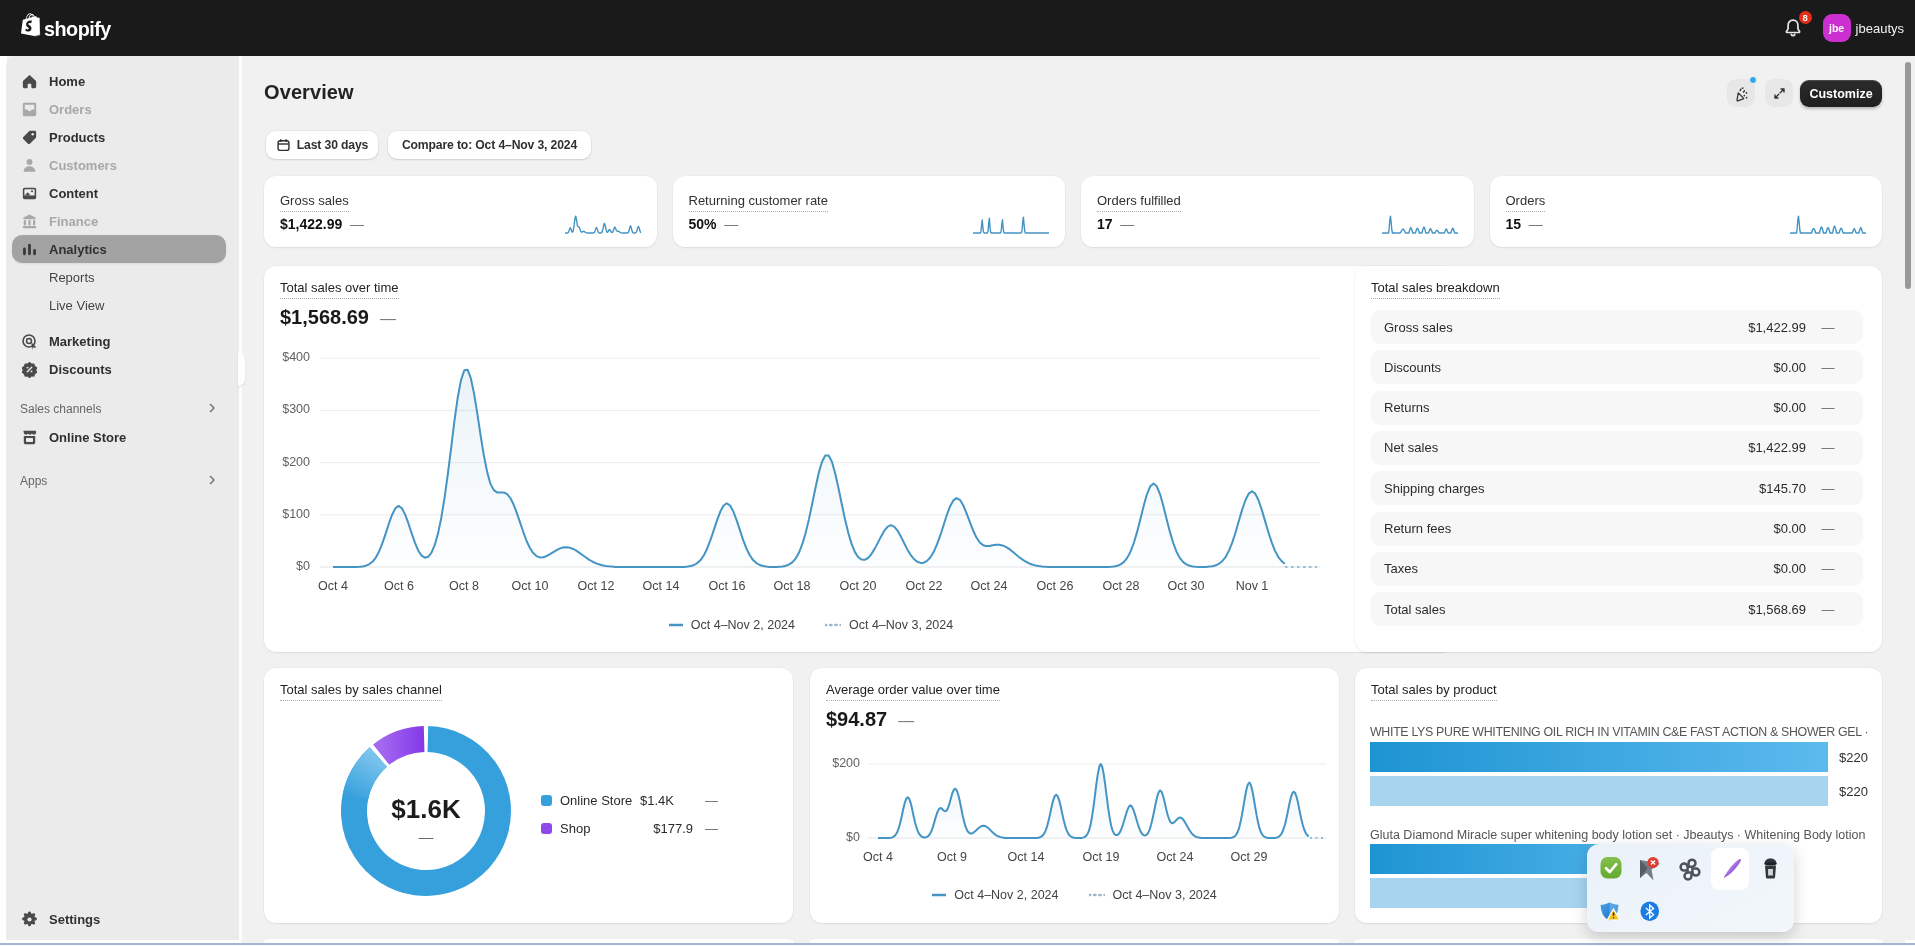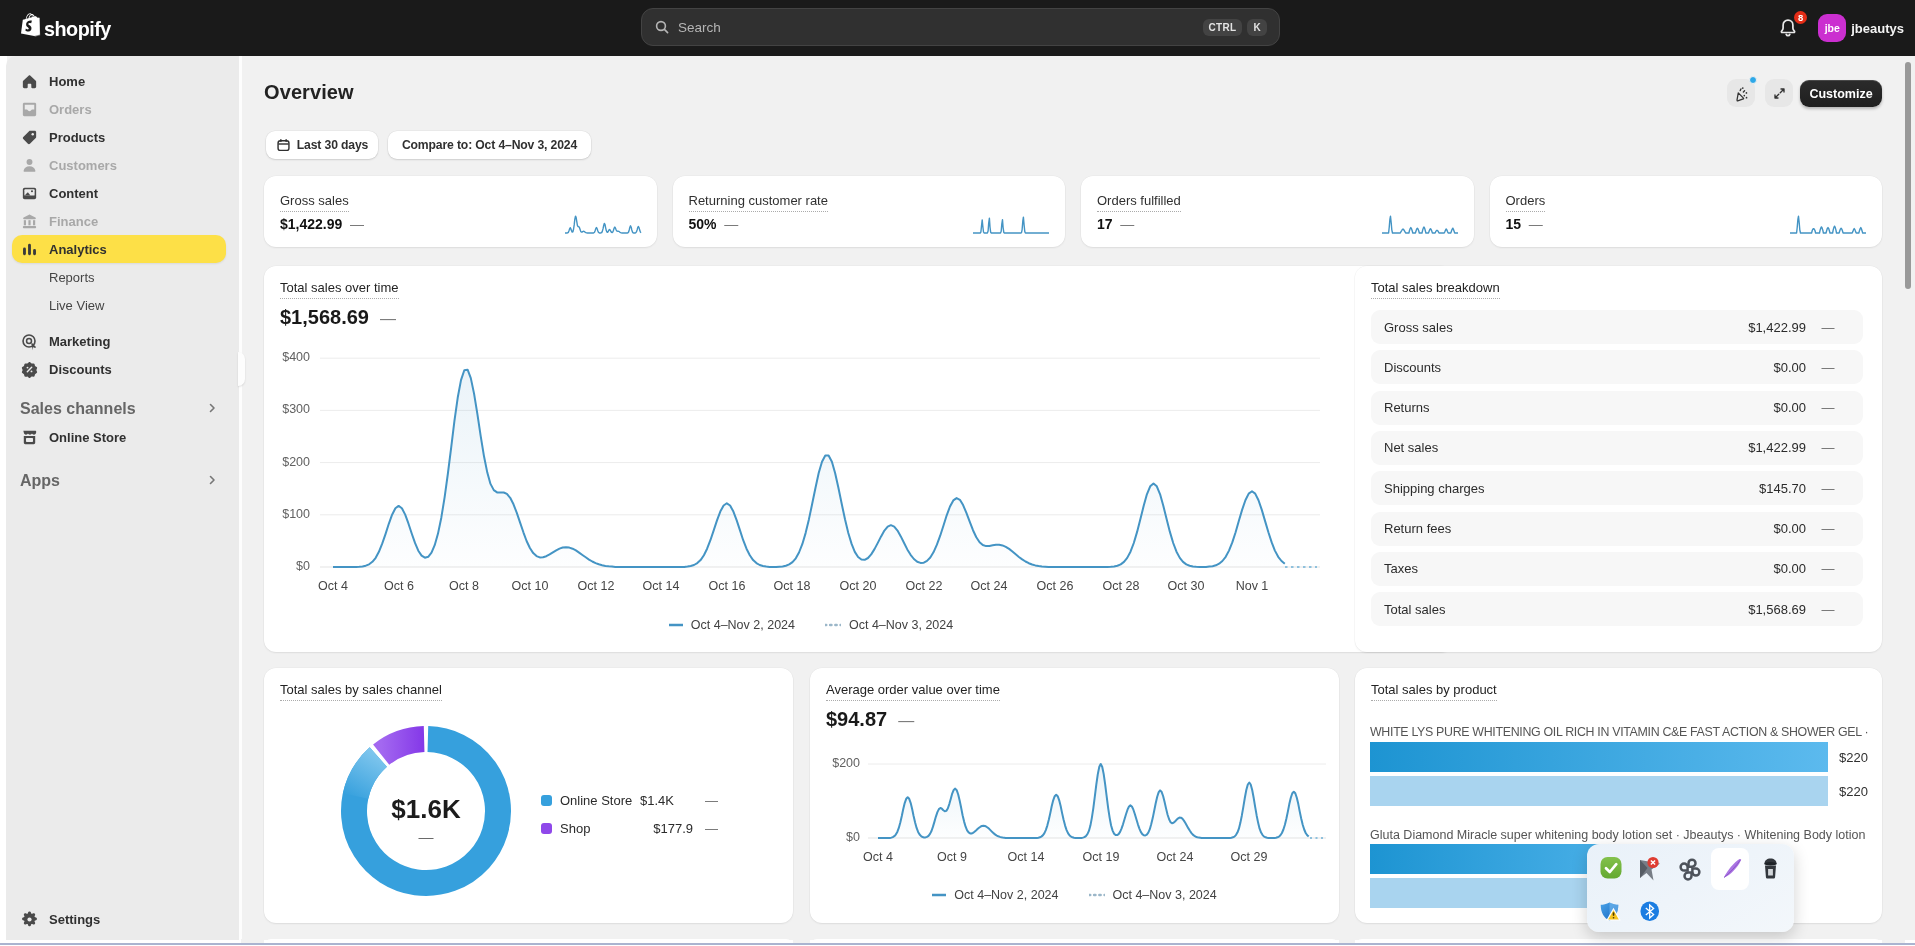--- a/index.html
+++ b/index.html
@@ -3,31 +3,31 @@
 <style>
 *{margin:0;padding:0;box-sizing:border-box}
 html,body{width:1915px;height:946px;overflow:hidden;font-family:"Liberation Sans",sans-serif;background:#f1f1f1}
 
 #topbar{position:absolute;left:0;top:0;width:1915px;height:56px;background:#1a1a1a}
 #searchbar{position:absolute;left:641px;top:8px;width:639px;height:38px;background:#303030;border:1px solid #434343;border-radius:12px;display:flex;align-items:center;padding:0 12px;gap:8px}
 #searchbar .stext{color:#b5b5b5;font-size:13.5px}
 .kbd{background:#434343;color:#e3e3e3;font-size:10px;font-weight:700;border-radius:6px;padding:3px 6px;letter-spacing:.3px}
 #topright{position:absolute;right:11px;top:0;height:56px;display:flex;align-items:center;gap:18px}
 #avatar{width:28px;height:28px;border-radius:9px;background:#cb2fd0;color:#fff;font-size:10.5px;font-weight:700;display:flex;align-items:center;justify-content:center}
-#uname{color:#f3f3f3;font-size:13px;font-weight:700;margin-left:-13px}
+#uname{color:#f3f3f3;font-size:13px;font-weight:400;margin-left:-13px}
 #bellwrap{position:relative;width:24px;height:24px}
 #bellbadge{position:absolute;right:-7px;top:-5px;background:#e42d17;color:#fff;font-size:9.5px;font-weight:700;border-radius:50%;width:13px;height:13px;display:flex;align-items:center;justify-content:center}
 
 #sidebar{position:absolute;left:6px;top:56px;width:233px;height:884px;background:#ebebeb;border-top-left-radius:10px}
 .nav{position:absolute;left:6px;width:214px;height:28px;border-radius:10px;display:flex;align-items:center;gap:10px;padding:0 8px;font-size:13px;font-weight:700;color:#303030}
 .nav svg{flex:0 0 auto}
 .nav.dis{color:#a8a8a8}
-.nav.sel{background:#fde047;box-shadow:0 1px 2px rgba(0,0,0,.08)}
+.nav.sel{background:#a3a3a3;box-shadow:0 1px 2px rgba(0,0,0,.08)}
 .nav.sub{padding-left:37px;font-weight:400;color:#454545}
-.shead{position:absolute;left:14px;width:206px;height:20px;display:flex;align-items:center;font-size:16px;font-weight:700;color:#666}
+.shead{position:absolute;left:14px;width:206px;height:20px;display:flex;align-items:center;font-size:12px;font-weight:400;color:#666}
 .shead .chev{position:absolute;right:8px;color:#8a8a8a}
 .card{position:absolute;background:#fff;border-radius:12px;box-shadow:0 1px 2px rgba(0,0,0,.07),0 0 0 .5px rgba(0,0,0,.04)}
 h1{position:absolute;left:264px;top:81px;font-size:20px;font-weight:700;color:#222;letter-spacing:.1px}
 .iconbtn{position:absolute;top:79px;width:28px;height:28px;border-radius:9px;background:#e7e7e7;display:flex;align-items:center;justify-content:center}
 #customize{position:absolute;left:1800px;top:80px;width:82px;height:27px;border-radius:9px;background:linear-gradient(#2b2b2b,#1f1f1f);box-shadow:0 2px 3px rgba(0,0,0,.25), inset 0 1px 0 rgba(255,255,255,.14);color:#fff;font-size:12.5px;font-weight:700;display:flex;align-items:center;justify-content:center}
 .pillbtn{position:absolute;top:131px;height:28px;white-space:nowrap;background:#fff;border-radius:9px;box-shadow:0 1px 2px rgba(0,0,0,.12),0 0 0 .5px rgba(0,0,0,.06);display:flex;align-items:center;justify-content:center;gap:6px;font-size:12.2px;letter-spacing:-0.15px;font-weight:700;color:#303030;padding:0 10px}
 .pillbtn svg{flex:0 0 auto}
 .dotted{border-bottom:1.5px dotted #ababab;padding-bottom:3px}
 .mlabel{font-size:13px;color:#303030}
 .mval{font-size:14px;font-weight:700;color:#111}
@@ -51,31 +51,20 @@
 #popup{position:absolute;left:1587px;top:844px;width:207px;height:88px;border-radius:12px;background:linear-gradient(150deg,#e9f1f9,#f3f7fb);box-shadow:0 5px 16px rgba(0,0,0,.18)}
 </style></head>
 <body>
 <div id="topbar">
   <svg width="110" height="32" viewBox="0 0 110 32" style="position:absolute;left:20px;top:12px">
     <path fill="#fff" d="M19.5 6.1c0-.2-.2-.3-.35-.3s-1.8-.05-1.8-.05-1.35-1.3-1.5-1.45c-.15-.15-.43-.1-.54-.07 0 0-.28.09-.75.23-.08-.25-.19-.56-.35-.87C13.7 2.55 12.9 2 11.9 2c-.07 0-.14 0-.21.01C11.66 1.97 11.63 1.94 11.6 1.9 11.22 1.5 10.73 1.3 10.14 1.32c-1.13.03-2.26.85-3.17 2.3-.64 1.02-1.13 2.3-1.27 3.3-1.3.4-2.21.68-2.23.69-.66.21-.68.23-.76.85C2.64 8.93 1 21.6 1 21.6l13.2 2.28 5.72-1.42S19.5 6.3 19.5 6.1zM13.63 4.65c-.33.1-.71.22-1.12.35 0-.58-.08-1.38-.35-2.07C13.03 3.09 13.45 4.03 13.63 4.65zM11.91 5.18c-.75.23-1.58.49-2.4.74.23-.89.67-1.77 1.21-2.35.2-.22.48-.46.82-.59C11.85 3.64 11.92 4.58 11.91 5.18zM10.16 2.09c.27 0 .5.06.69.18-.31.16-.61.4-.89.7-.73.78-1.29 2-1.51 3.17-.68.21-1.35.42-1.97.61C6.87 4.94 8.39 2.14 10.16 2.09z"></path>
     <path fill="#fff" d="M19.15 5.8c-.15 0-1.8-.05-1.8-.05s-1.35-1.3-1.5-1.45c-.06-.06-.13-.09-.21-.1l-1 20.5 5.72-1.42S19.5 6.3 19.5 6.1C19.5 5.9 19.3 5.8 19.15 5.8z" opacity=".45"></path>
     <path fill="#1a1a1a" d="M11.88 8.77l-.66 2.48s-.74-.34-1.62-.28c-1.29.08-1.3.89-1.29 1.1.07 1.11 2.99 1.35 3.16 3.95.13 2.04-1.08 3.44-2.83 3.55-2.1.13-3.26-1.1-3.26-1.1l.45-1.89s1.16.88 2.09.82c.61-.04.83-.53.81-.88-.09-1.45-2.47-1.36-2.62-3.74-.13-2 1.19-4.03 4.08-4.21C11.3 8.49 11.88 8.77 11.88 8.77z"></path>
     <text x="24" y="24" fill="#fff" font-family="Liberation Sans,sans-serif" font-size="19.8" font-weight="700" letter-spacing="-0.5">shopify</text>
   </svg>
-  <div id="searchbar">
-    <svg width="16" height="16" viewBox="0 0 16 16">
-        <circle cx="7" cy="7" r="4.4" fill="none" stroke="#b5b5b5" stroke-width="1.6"></circle>
-        <line x1="10.4" y1="10.4" x2="13.6" y2="13.6" stroke="#b5b5b5" stroke-width="1.6" stroke-linecap="round"></line>
-      </svg>
-    <span class="stext">Search</span>
-    <span style="margin-left:auto;display:flex;gap:5px">
-        <span class="kbd">CTRL</span>
-        <span class="kbd">K</span>
-      </span>
-  </div>
   <div id="topright">
     <div id="bellwrap">
       <svg width="24" height="24" viewBox="0 0 24 24">
           <path d="M12 4.2c-3 0-4.9 2.2-4.9 5v2.9c0 .6-.3 1.5-.8 2.1l-.8 1c-.4.6 0 1.3.7 1.3h11.6c.7 0 1.1-.7.7-1.3l-.8-1c-.5-.6-.8-1.5-.8-2.1V9.2c0-2.8-1.9-5-4.9-5z" fill="none" stroke="#e8e8e8" stroke-width="1.7" stroke-linejoin="round"></path>
           <path d="M10.2 18.4c.3.8 1 1.3 1.8 1.3s1.5-.5 1.8-1.3" fill="none" stroke="#e8e8e8" stroke-width="1.7" stroke-linecap="round"></path>
         </svg>
       <div id="bellbadge">8</div>
     </div>
     <div style="display:flex;align-items:center;gap:10px">
       <div id="avatar">jbe</div>

